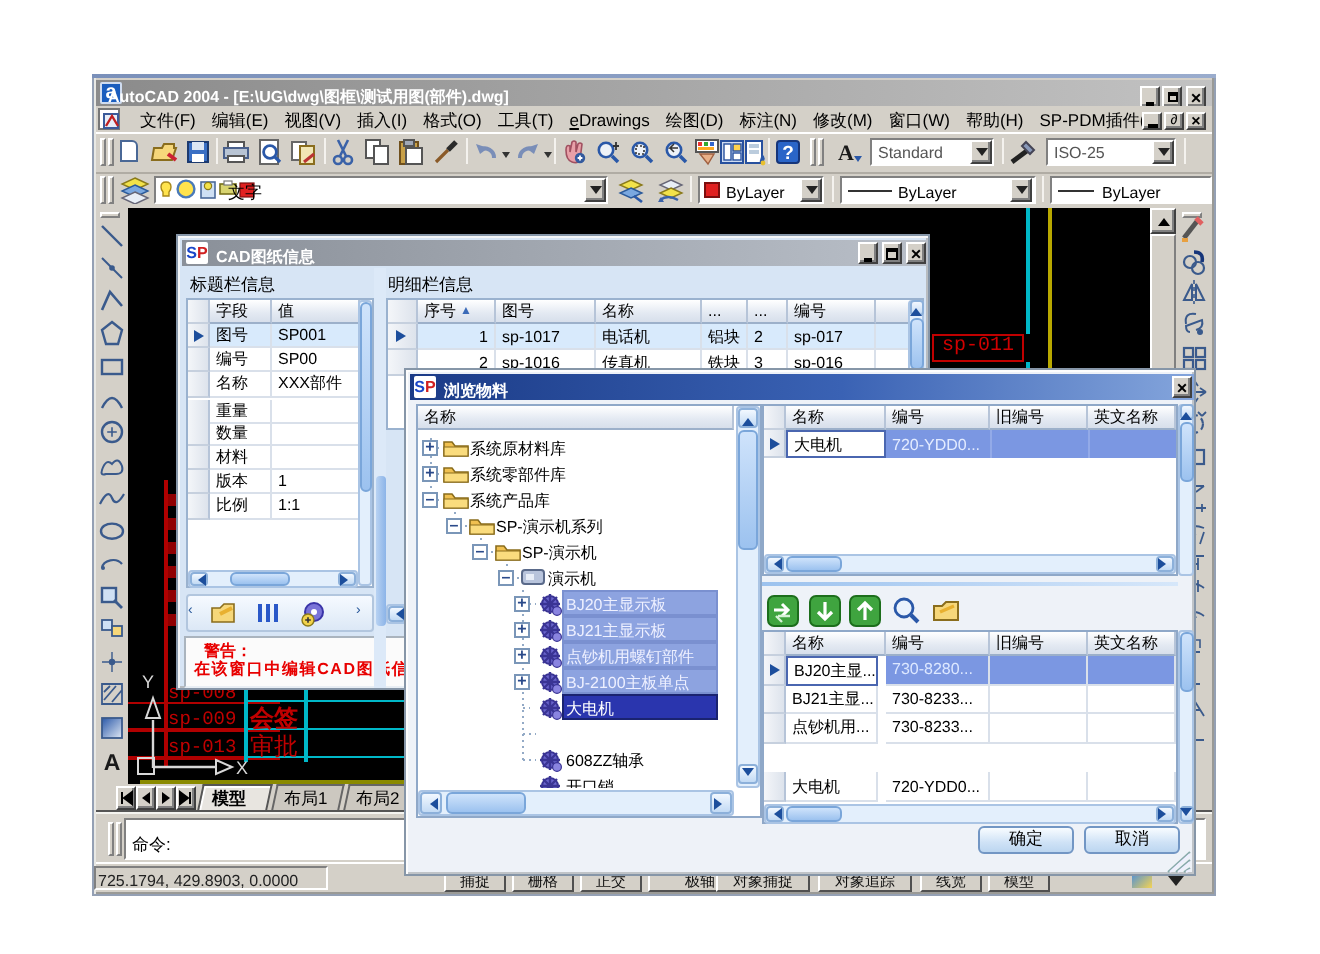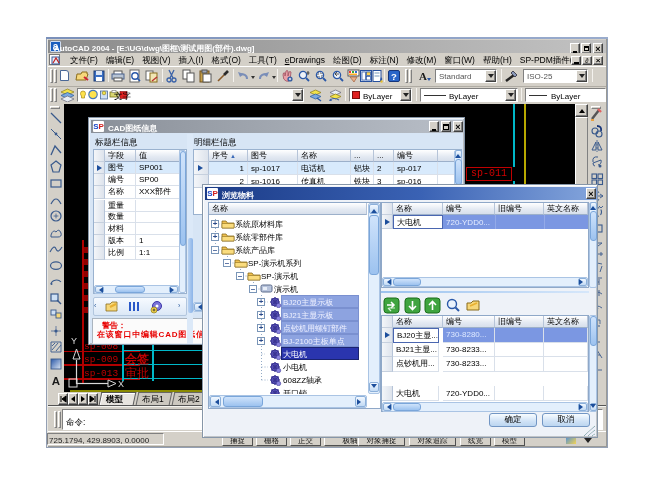--- a/index.html
+++ b/index.html
@@ -742,26 +742,20 @@
         </svg>
         <em class="hlt" style="left:74px">BJ-2100主板单点</em>
       </div>
   <div class="trow" style="top:132px">
         <i class="hl" style="background:#2a35ae;border-color:#1a2370"></i>
         <svg class="tfold" style="left:59px">
           <use href="#gear"></use>
         </svg>
         <em style="left:74px;color:#fff">大电机</em>
       </div>
-  <div class="trow" style="top:145px">
-        <svg class="tfold" style="left:59px">
-          <use href="#gear"></use>
-        </svg>
-        <em style="left:74px">小电机</em>
-      </div>
   <div class="trow" style="top:158px">
         <svg class="tfold" style="left:59px">
           <use href="#gear"></use>
         </svg>
         <em style="left:74px">608ZZ轴承</em>
       </div>
   <div class="trow" style="top:171px">
         <svg class="tfold" style="left:59px">
           <use href="#gear"></use>
         </svg>

